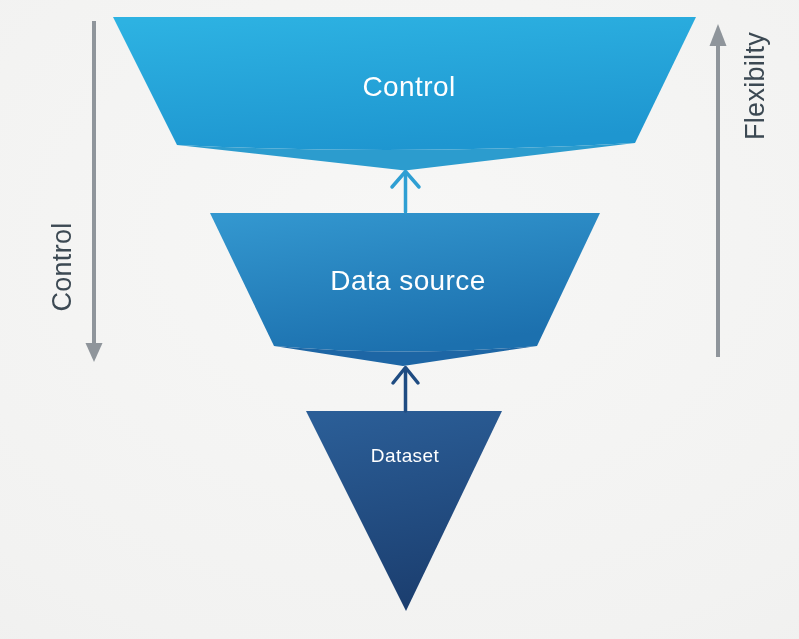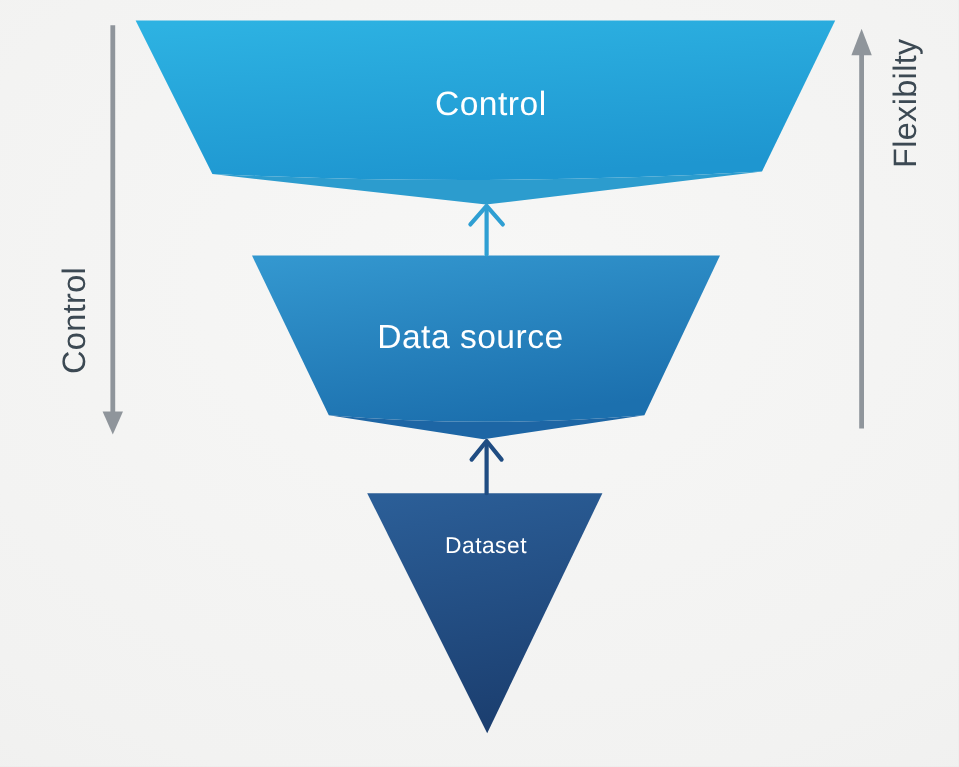--- a/index.html
+++ b/index.html
@@ -35,21 +35,21 @@
     position: absolute;
     transform: translate(-50%, -50%) rotate(-90deg);
     color: #3c4953;
     font-size: 27px;
     font-weight: 400;
     letter-spacing: 0.3px;
     white-space: nowrap;
     pointer-events: none;
   }
   .pos-report      { left: 409px; top: 87px;  }
-  .pos-datasource  { left: 392px; top: 281px; }
+  .pos-datasource  { left: 408px; top: 281px; }
   .pos-dataset     { left: 405px; top: 456px; font-size: 19px; }
   .pos-control     { left: 62px;  top: 267px; }
   .pos-flexibility { left: 755px; top: 86px;  }
 </style>
 </head>
 <body>
 
 <div class="stage">
 
   <svg class="diagram" width="799" height="639" viewBox="0 0 799 639">

